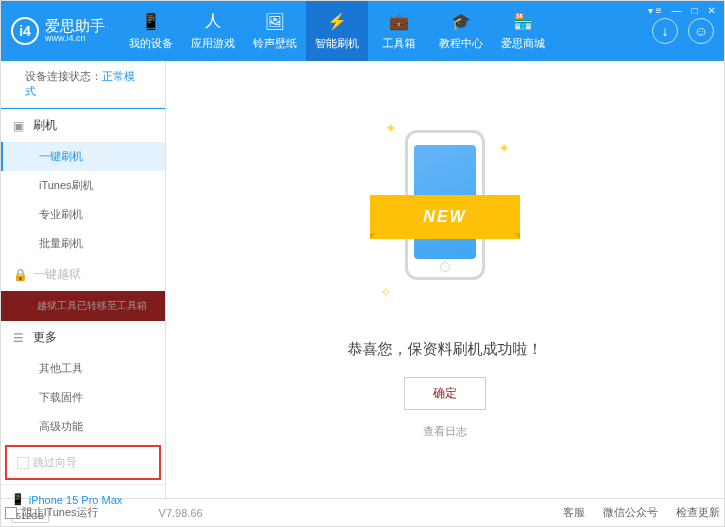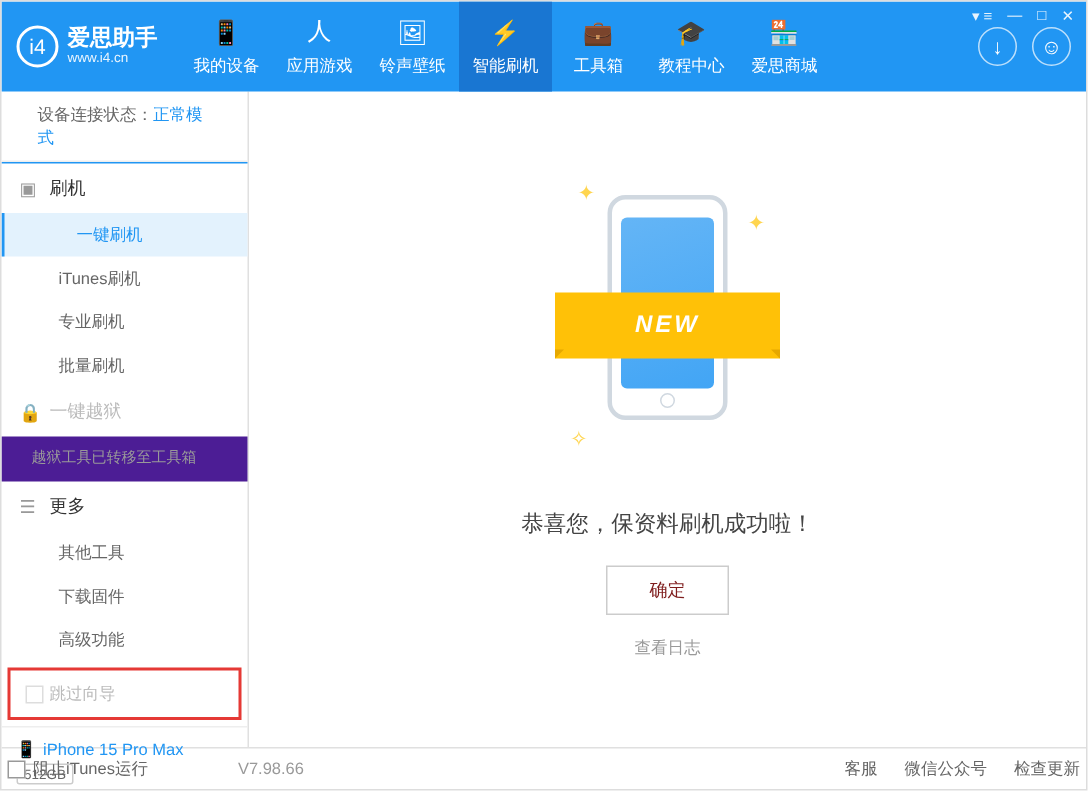--- a/index.html
+++ b/index.html
@@ -1,22 +1,22 @@
 <!DOCTYPE html>
 <html><head>
 <meta charset="utf-8">
 <style>
 * { margin: 0; padding: 0; box-sizing: border-box; font-family: "Microsoft YaHei", sans-serif; }
 body { width: 725px; height: 527px; background: #fff; overflow: hidden; border: 1px solid #ddd; }
 
 .header { height: 60px; background: #2196F3; display: flex; align-items: center; padding: 0 10px; color: #fff; position: relative; }
 .logo-area { display: flex; align-items: center; margin-right: 15px; }
-.logo-circle { width: 28px; height: 28px; border: 2px solid #fff; border-radius: 50%; display: flex; align-items: center; justify-content: center; font-weight: normal; font-size: 14px; margin-right: 6px; }
+.logo-circle { width: 28px; height: 28px; border: 2px solid #fff; border-radius: 50%; display: flex; align-items: center; justify-content: center; font-weight: bold; font-size: 14px; margin-right: 6px; }
 .logo-text { display: flex; flex-direction: column; line-height: 1.1; }
-.logo-title { font-size: 15px; font-weight: bold; }
+.logo-title { font-size: 15px; font-weight: normal; }
 .logo-url { font-size: 9px; opacity: 0.9; }
 
 .nav { display: flex; height: 100%; flex: 1; }
 .nav-item { width: 62px; display: flex; flex-direction: column; align-items: center; justify-content: center; font-size: 11px; cursor: pointer; height: 100%; }
 .nav-item.active { background: #1976D2; }
 .nav-icon { width: 20px; height: 20px; margin-bottom: 4px; display: flex; align-items: center; justify-content: center; font-size: 16px; }
 
 .window-controls { position: absolute; top: 4px; right: 8px; display: flex; gap: 10px; font-size: 10px; }
 .wc { cursor: pointer; opacity: 0.9; }
 
@@ -25,23 +25,23 @@
 
 .body-area { display: flex; height: 437px; }
 
 .sidebar { width: 165px; border-right: 1px solid #e0e0e0; display: flex; flex-direction: column; font-size: 12px; }
 .conn-status { padding: 8px 24px; color: #666; font-size: 11px; border-bottom: 1px solid #eee; }
 .conn-status .mode { color: #2196F3; }
 
 .sb-section { padding: 8px 12px; color: #333; display: flex; align-items: center; gap: 6px; cursor: pointer; }
 .sb-section .sec-icon { color: #999; font-size: 12px; width: 14px; }
 .sb-item { padding: 7px 12px 7px 38px; color: #666; cursor: pointer; font-size: 11px; }
-.sb-item.active { background: #E3F2FD; color: #2196F3; border-left: 2px solid #2196F3; padding-left: 48px; }
+.sb-item.active { background: #E3F2FD; color: #2196F3; border-left: 2px solid #2196F3; padding-left: 36px; }
 .sb-flash { border-top: 1px solid #2196F3; }
-.sb-note { padding: 8px 12px 8px 20px; color: #999; font-size: 10px; background: #4c1d95; line-height: 1.4; }
+.sb-note { padding: 8px 12px 8px 36px; color: #999; font-size: 10px; background: #7f1d1d; line-height: 1.4; }
 
 .checkbox-row { padding: 8px 10px; display: flex; gap: 14px; border: 2px solid #E53935; margin: 4px; }
 .cb-item { display: flex; align-items: center; gap: 4px; font-size: 11px; color: #666; }
 .cb-item.disabled { color: #bbb; }
 .cb { width: 12px; height: 12px; border: 1px solid #999; background: #fff; }
 .cb-item.disabled .cb { border-color: #ddd; }
 
 .device-info { padding: 8px 10px; border-top: 1px solid #eee; margin-top: auto; }
 .device-name { color: #2196F3; font-size: 11px; display: flex; align-items: center; gap: 4px; }
 .device-storage { display: inline-block; border: 1px solid #ccc; padding: 1px 4px; font-size: 9px; color: #666; margin-top: 3px; border-radius: 2px; }

